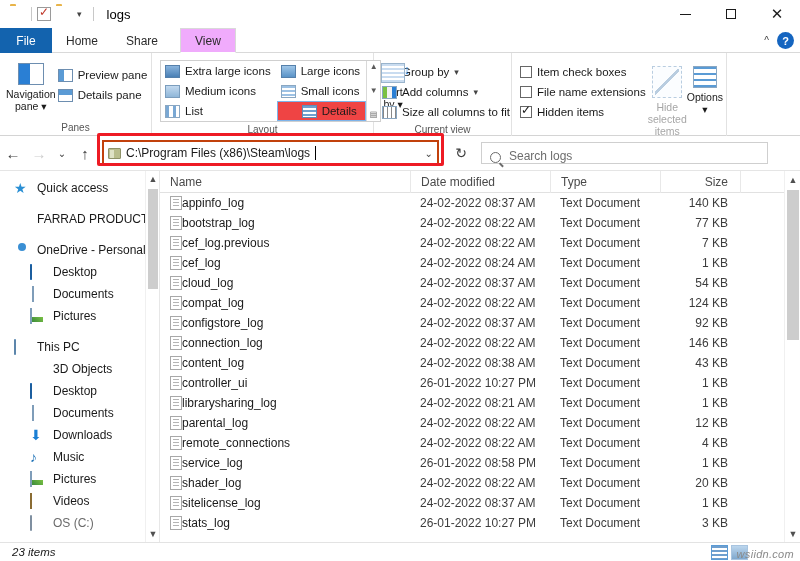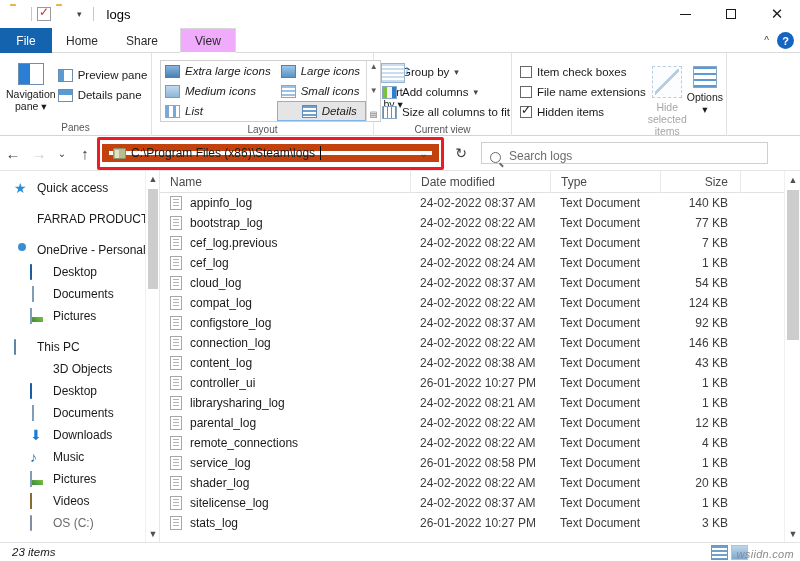--- a/index.html
+++ b/index.html
@@ -97,25 +97,25 @@
   .pane-ico { width:15px; height:13px; border:1px solid #6d8eb0; display:flex; }
   .pane-ico i { display:block; width:5px; height:100%; background:#5b9bd5; }
   .pane-ico u { display:block; flex:1; background:#fff; }
   .pane-ico.det { flex-direction:column; }
   .pane-ico.det i { width:100%; height:5px; }
 
   
   .gallery {
     border:1px solid #cfcfcf; background:#fff; display:flex; height:62px; margin-top:1px;
   }
-  .gal-cols { display:flex;font-style:italic; }
+  .gal-cols { display:flex; }
   .gal-col { display:flex; flex-direction:column; }
   .gal-item { display:flex; align-items:center; gap:5px; height:20px; padding:0 6px 0 4px;
               font-size:11.5px; color:#1a1a1a; white-space:nowrap; }
-  .gal-item.sel { background:#e5e5e5; border:1px solid #7eb4ea;padding-left:24px; }
+  .gal-item.sel { background:#ef4444; border:1px solid #7eb4ea;padding-left:24px; }
   .gal-ico { width:15px; height:13px; position:relative; flex:0 0 auto; }
   .ic-xl { background:linear-gradient(#8ab4dd,#4a80b5); border:1px solid #5580ab; }
   .ic-lg { background:linear-gradient(#9fc6e8,#5a93c7); border:1px solid #5580ab; }
   .ic-md { background:linear-gradient(#c2d9ef,#8fb6d8); border:1px solid #7b9dbd; }
   .ic-sm { background:#fff; border:1px solid #8aa7c2;
            background-image: repeating-linear-gradient(#9cc1e4 0 2px, #fff 2px 4px); }
   .ic-li { background:#fff; border:1px solid #8aa7c2;
            background-image: repeating-linear-gradient(90deg,#7aa8d4 0 3px,#fff 3px 7px); }
   .ic-dt { background:#fff; border:1px solid #5e8cb8;
            background-image: repeating-linear-gradient(#6f9fce 0 2px,#fff 2px 4px); }
@@ -151,21 +151,21 @@
   .navbtn { width:26px; height:26px; display:flex; align-items:center; justify-content:center;
             font-size:15px; color:#3d3d3d; }
   .navbtn.dis { color:#cdcdcd; }
   .navbtn.sm { font-size:10px; width:20px;}
   .addrwrap { position:relative; margin-left:4px; }
   .addr-highlight {
     position:absolute; left:-5px; top:-7px; width:347px; height:33px;
     border:3px solid #ee1b24; border-radius:2px; pointer-events:none;
   }
   .addrbox {
-    width:337px; height:18px; border:7px solid #c2410c; background:#fff;
+    width:337px; height:26px; border:2px solid #c2410c; background:#fff;
     display:flex; align-items:center; padding:0 4px; gap:5px;
   }
   .addr-folder { width:13px; height:11px; background:#b9bd8d; border-radius:1px;
                  border:1px solid #8e9268; position:relative; }
   .addr-folder:after{content:"";position:absolute;left:1px;top:1px;width:4px;height:8px;background:#dfe2c6;}
   .addr-text { font-size:12px; color:#1a1a1a; white-space:nowrap; }
   .addr-caret { width:1px; height:14px; background:#000; display:inline-block; vertical-align:-2px; }
   .addr-drop { margin-left:auto; font-size:10px; color:#444; }
   .refresh { width:28px; height:26px; display:flex; align-items:center; justify-content:center;
              font-size:14px; color:#3d3d3d; margin-left:8px; }
@@ -224,21 +224,21 @@
   .c-name { width:250px; }
   .c-date { width:140px; }
   .c-type { width:110px; }
   .c-size { width:80px; justify-content:flex-end; padding-right:12px; padding-left:0; }
   .c-extra { flex:1; }
   .sort-caret { position:absolute; left:118px; top:-6px; font-size:9px; color:#8a8a8a; }
 
   .rows { position:absolute; left:0; top:22px; right:16px; bottom:0; overflow:hidden; }
   .row { height:20px; display:flex; align-items:center; }
   .cell { font-size:12px; color:#1a1a1a; height:20px; display:flex; align-items:center; }
-  .cell.name { width:250px; padding-left:10px; gap:8px; }
+  .cell.name { width:250px; padding-left:10px; }
   .cell.date { width:140px; padding-left:10px; color:#3c3c3c; }
   .cell.type { width:110px; padding-left:10px; color:#3c3c3c; }
   .cell.size { width:80px; justify-content:flex-end; padding-right:12px; color:#3c3c3c; }
   .txt-ico { width:12px; height:14px; background:#fff; border:1px solid #a8a8a8;
              position:relative; flex:0 0 auto; }
   .txt-ico:after { content:""; position:absolute; left:2px; top:2px; right:2px; bottom:2px;
                    background-image: repeating-linear-gradient(#b4b4b4 0 1px, #fff 1px 3px); }
 
   .file-scroll { position:absolute; right:0; top:0; width:16px; height:371px;
                  background:#fff; border-left:1px solid #f0f0f0; }

